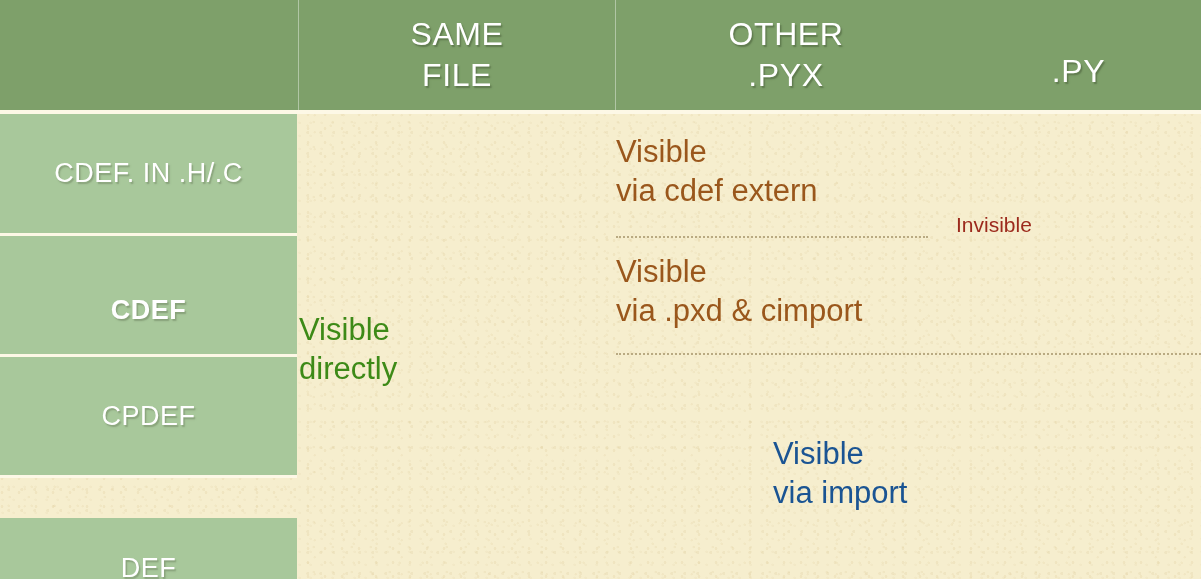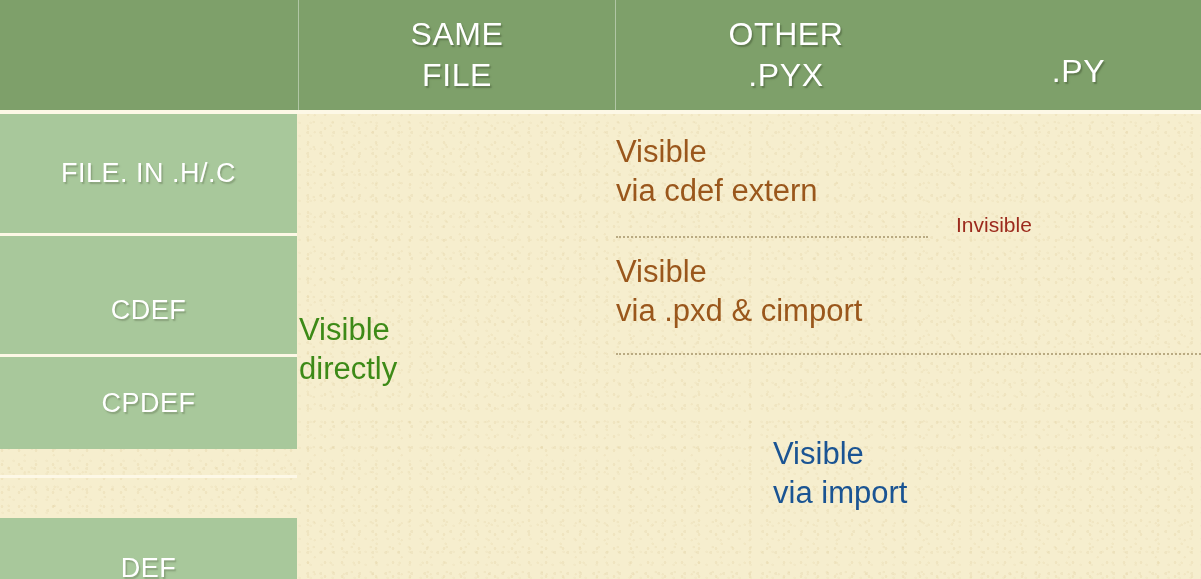--- a/index.html
+++ b/index.html
@@ -79,22 +79,22 @@
     display: flex;
     align-items: center;
     justify-content: center;
     color: #ffffff;
     font-size: 27px;
     letter-spacing: 0.5px;
     text-shadow: 1.5px 1.5px 1.5px rgba(110,130,95,0.55);
     box-sizing: border-box;
   }
   .rowlabel.r0 { top: 114px; height: 119px; }
-  .rowlabel.r1 { top: 236px; height: 149px; }
-  .rowlabel.r2 { top: 357px; height: 92px; }
+  .rowlabel.r1 { top: 236px; height: 149px; font-weight: bold; }
+  .rowlabel.r2 { top: 357px; height: 118px; }
   .rowlabel.r3 { top: 478px; height: 101px; margin-top: 40px; }
   .rowlabel-sep {
     position: absolute;
     left: 0;
     width: 297px;
     height: 3px;
     background: #fdf8e6;
   }
   .rowlabel-sep.s1 { top: 233px; }
   .rowlabel-sep.s2 { top: 354px; }
@@ -163,21 +163,21 @@
   <div class="header-cell c1">SAME
 FILE</div>
   <div class="header-cell c2">OTHER
 .PYX</div>
   <div class="header-cell c3">.PY</div>
 
   <div class="hdr-divider d1"></div>
   <div class="hdr-divider d2"></div>
   <div class="header-underline"></div>
 
-  <div class="rowlabel r0">FILE. IN .H/.C</div>
+  <div class="rowlabel r0">CDEF. IN .H/.C</div>
   <div class="rowlabel-sep s1"></div>
   <div class="rowlabel r1">CDEF</div>
   <div class="rowlabel-sep s2"></div>
   <div class="rowlabel r2">CPDEF</div>
   <div class="rowlabel-sep s3"></div>
   <div class="rowlabel r3">DEF</div>
 
   <div class="note note-same">Visible
 directly</div>
 

